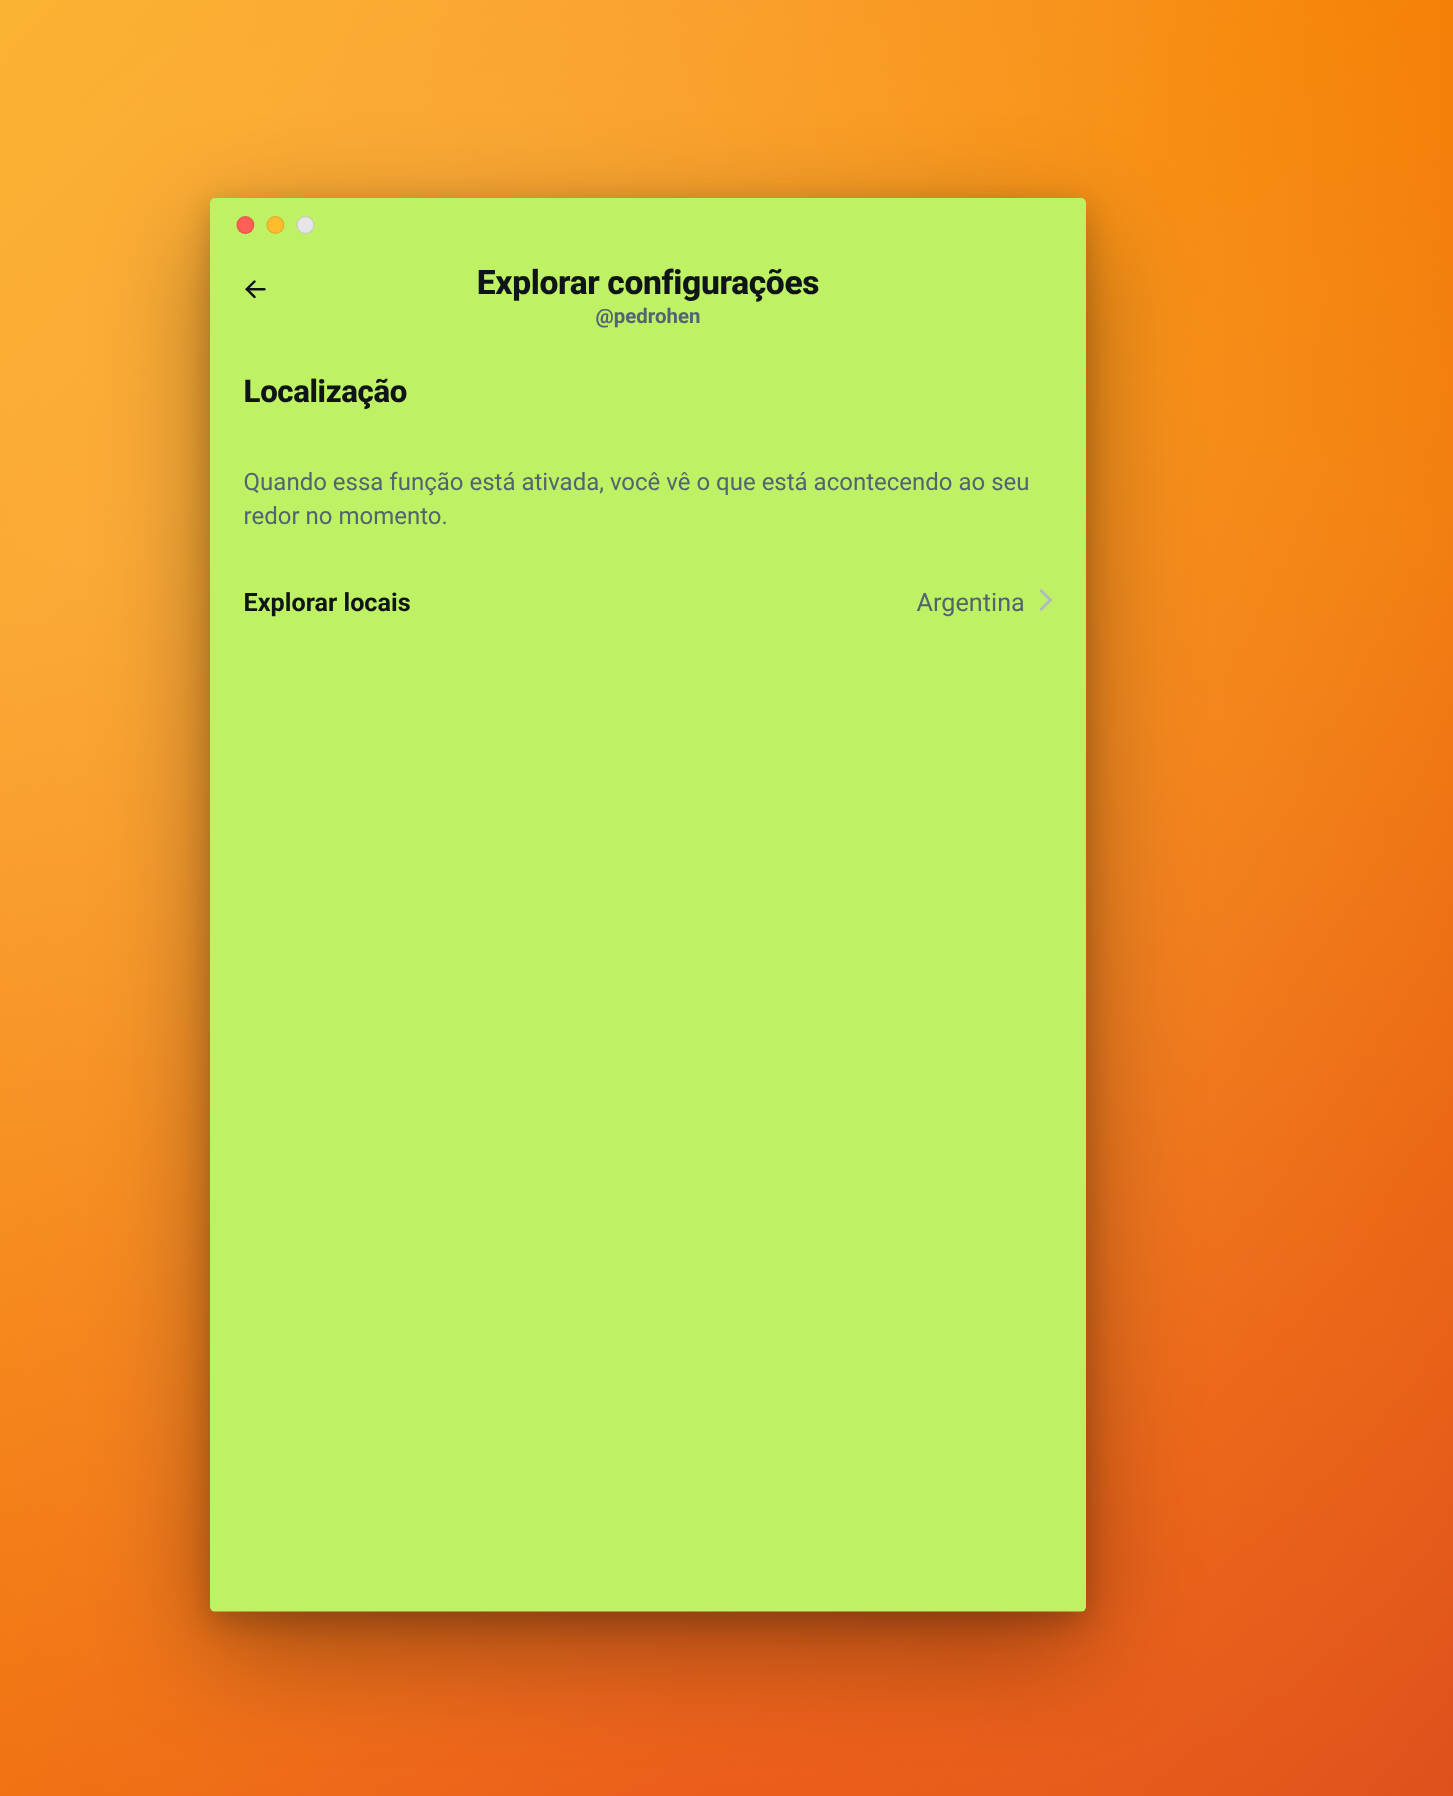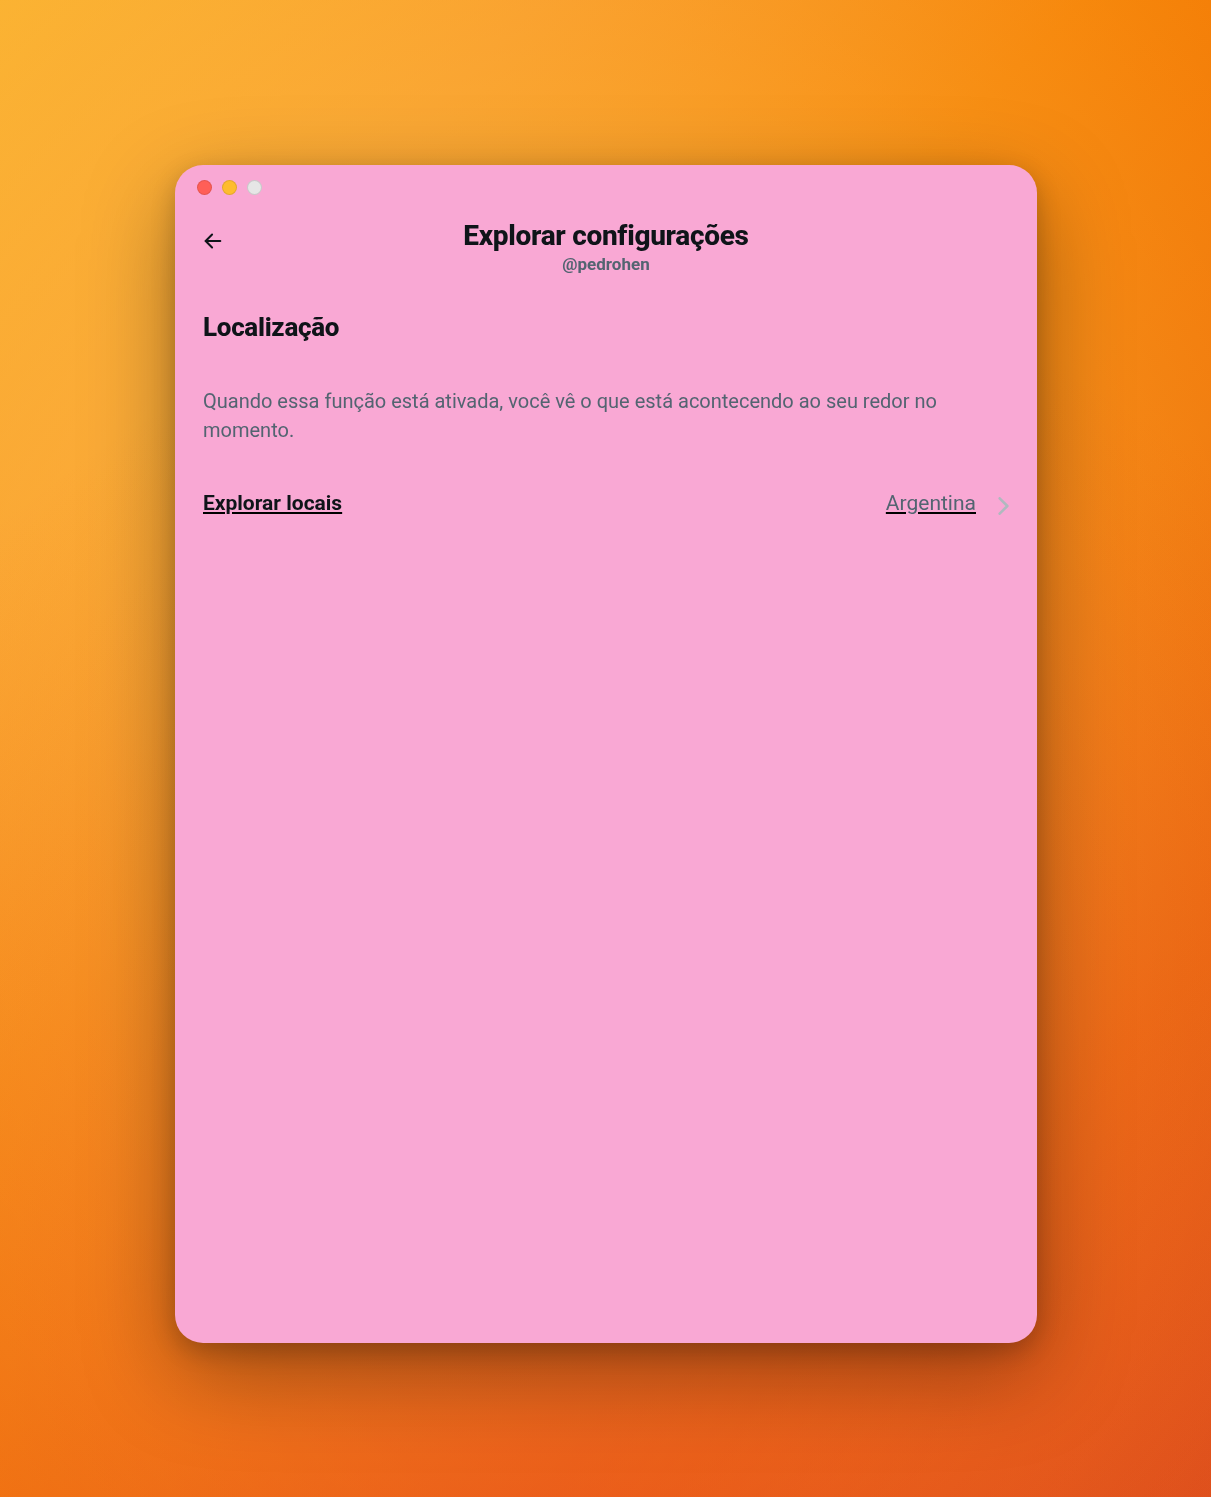--- a/index.html
+++ b/index.html
@@ -37,24 +37,24 @@
       bottom: -130%;
       right: -70%;
       background: radial-gradient(ellipse at center, rgba(230,60,30,0.45) 0%, rgba(230,60,30,0.0) 50%);
       transform: rotate(15deg);
     }
     
     .window {
       position: absolute;
       top: 165px;
       left: 175px;
-      width: 862px;
+      width: 730px;
       height: 1178px;
-      background: #f9a8d4;
-      border-radius: 28px;
+      background: #bef264;
+      border-radius: 4px;
       box-shadow: 0 30px 90px rgba(0,0,0,0.35), 0 8px 25px rgba(0,0,0,0.2);
       z-index: 10;
       overflow: hidden;
     }
     
     .titlebar {
       height: 44px;
       display: flex;
       align-items: center;
       padding-left: 22px;
@@ -163,33 +163,32 @@
       margin-bottom: 36px;
       padding-right: 10px;
     }
     
     .nav-row {
       display: flex;
       align-items: center;
       justify-content: space-between;
       padding: 10px 0;
       cursor: pointer;
-      text-decoration: underline;
     }
     
     .nav-label {
       font-size: 21px;
       font-weight: 700;
       color: #0f1419;
     }
     
     .nav-right {
       display: flex;
-      align-items: flex-end;
-      gap: 22px;
+      align-items: flex-start;
+      gap: 12px;
     }
     
     .nav-value {
       font-size: 21px;
       color: #536471;
     }
     
     .chevron {
       color: #b0b9bf;
       display: flex;

